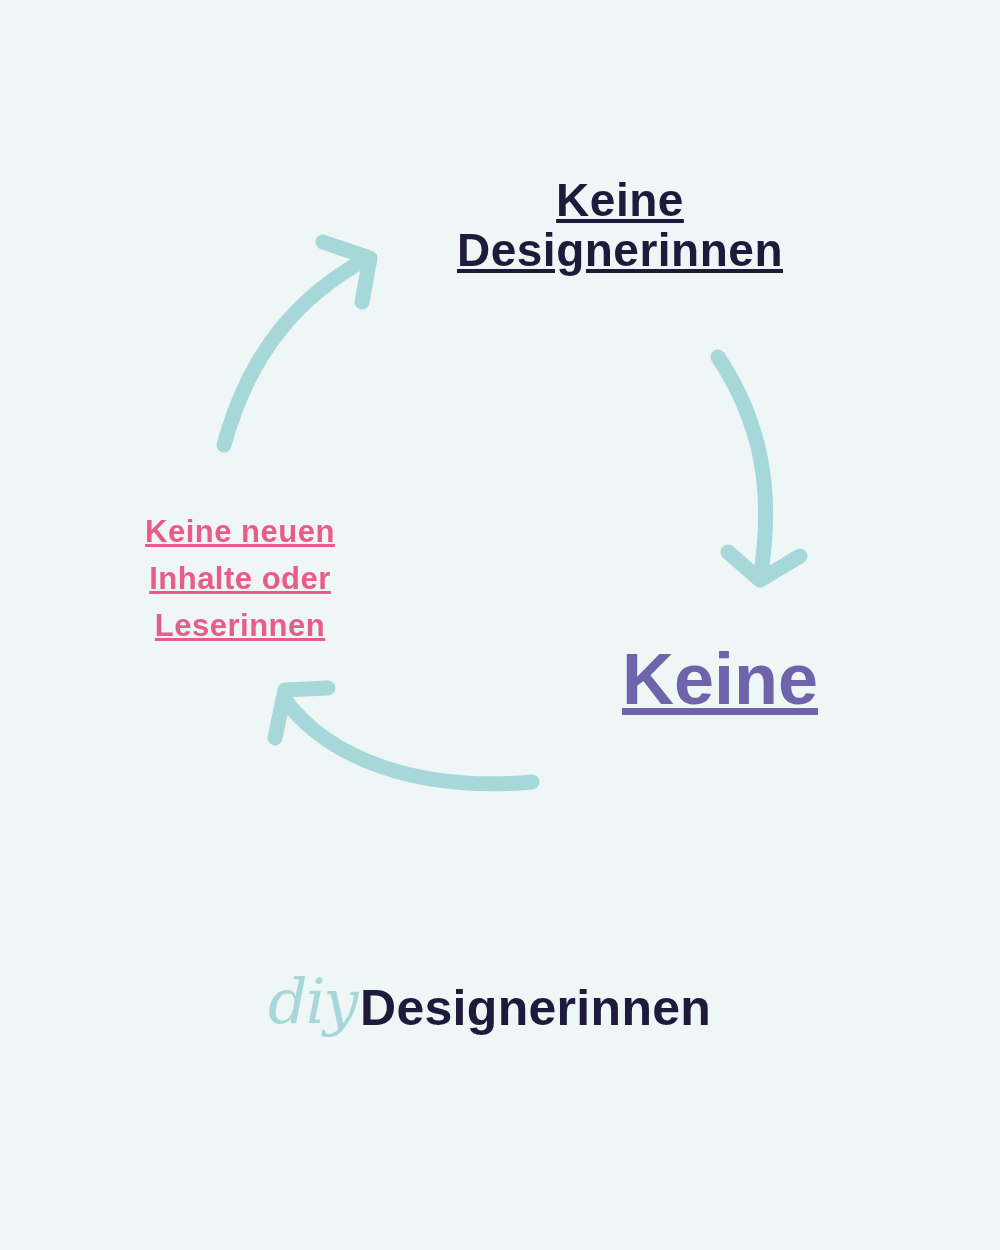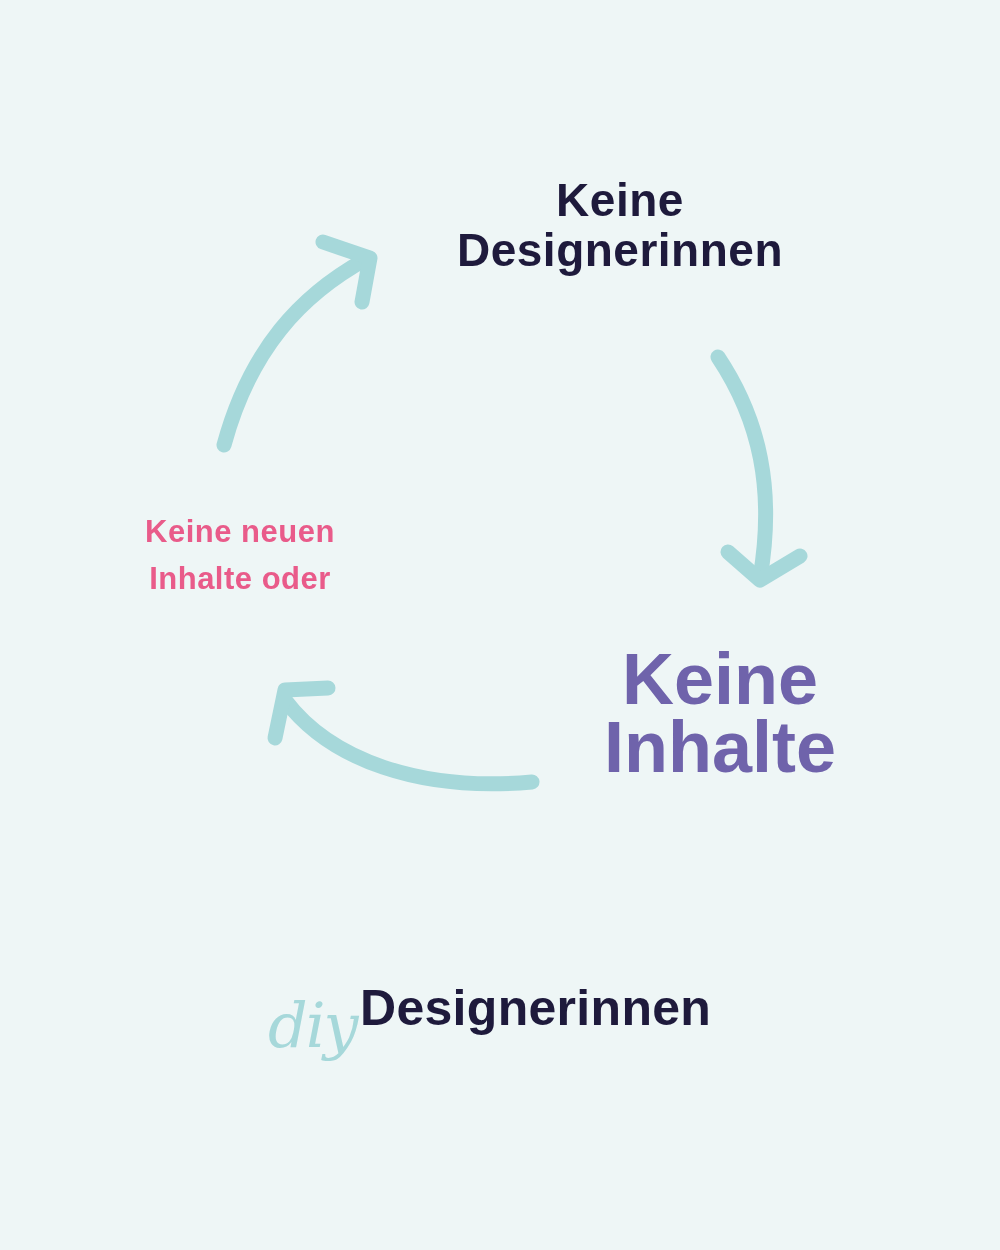--- a/index.html
+++ b/index.html
@@ -1,26 +1,26 @@
 <!DOCTYPE html>
 <html><head>
 <meta charset="utf-8">
 <style>
   html, body { margin:0; padding:0; }
   body { width:1000px; height:1250px; background:#eef6f6; position:relative; overflow:hidden;
          font-family:"Liberation Sans", sans-serif; }
-  .node { position:absolute; text-align:center; font-weight:bold; letter-spacing:0.5px; }
+  .node { position:absolute; text-align:center; font-weight:bold; letter-spacing:0.5px;text-decoration:underline; }
   .node span { display:block; }
   #n-top { left:380px; top:175px; width:480px; color:#1e1a3c; font-size:46px; line-height:50px; }
   #n-right { left:540px; top:645px; width:360px; color:#6f63ab; font-size:72px; line-height:68px; letter-spacing:0; }
   #n-left { left:20px; top:508px; width:440px; color:#e95b8a; font-size:31px; line-height:47px; }
   svg.arrows { position:absolute; left:0; top:0; }
   .logo { position:absolute; left:268px; top:965px; height:100px; width:480px; }
   .logo .diy { position:absolute; left:0; top:0; font-family:"DejaVu Serif", serif; font-style:italic;
-               font-size:62px; color:#a6d8da; letter-spacing:-2px;margin-top:24px; }
+               font-size:62px; color:#a6d8da; letter-spacing:-2px; }
   .logo .brand { position:absolute; left:92px; top:14px; font-weight:bold; font-size:50px; color:#1e1a3c; letter-spacing:0.3px; }
 </style>
 </head>
 <body>
 
 <svg class="arrows" width="1000" height="1250">
   <g fill="none" stroke="#a6d8da" stroke-width="15" stroke-linecap="round" stroke-linejoin="round">
 
     <path d="M224 445 C 250 350, 300 295, 368 258"></path>
     <path d="M323 242 L 370 258 L 362 302"></path>
@@ -33,24 +33,24 @@
   </g>
 </svg>
 
 <div class="node" id="n-top">
   <span>Keine</span>
   <span>Designerinnen</span>
 </div>
 
 <div class="node" id="n-right">
   <span>Keine</span>
-  <span>Inhalte</span>
 </div>
 
 <div class="node" id="n-left">
   <span>Keine neuen</span>
   <span>Inhalte oder</span>
+  <span>Leserinnen</span>
 </div>
 
 <div class="logo">
   <span class="diy">diy</span>
   <span class="brand">Designerinnen</span>
 </div>
 
 </body></html>

